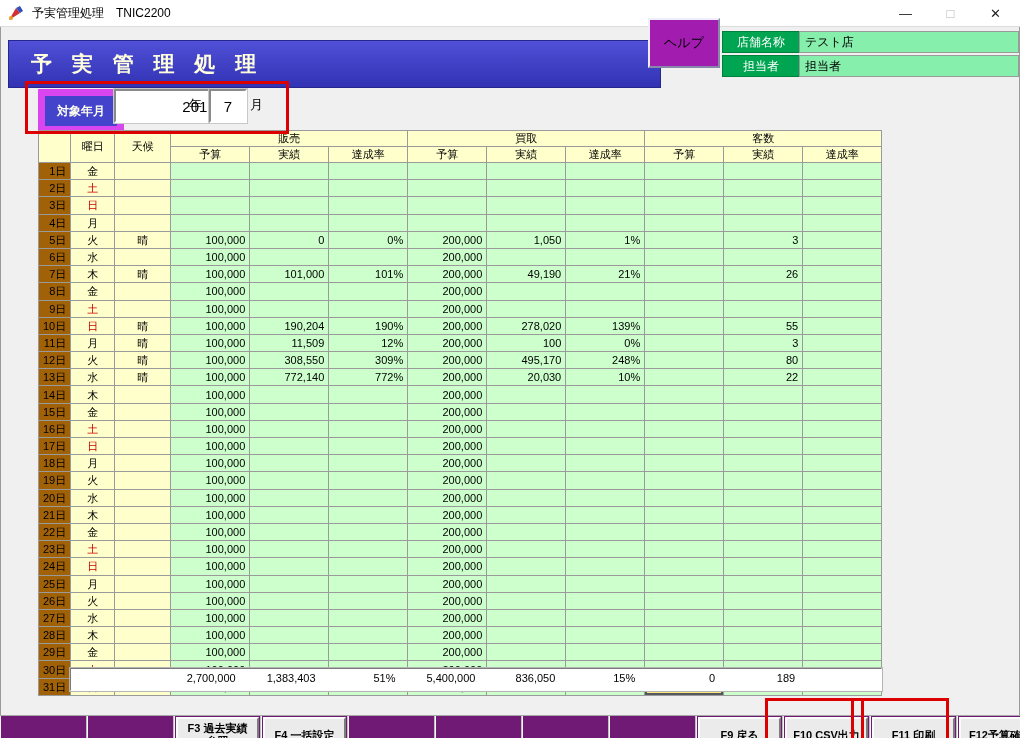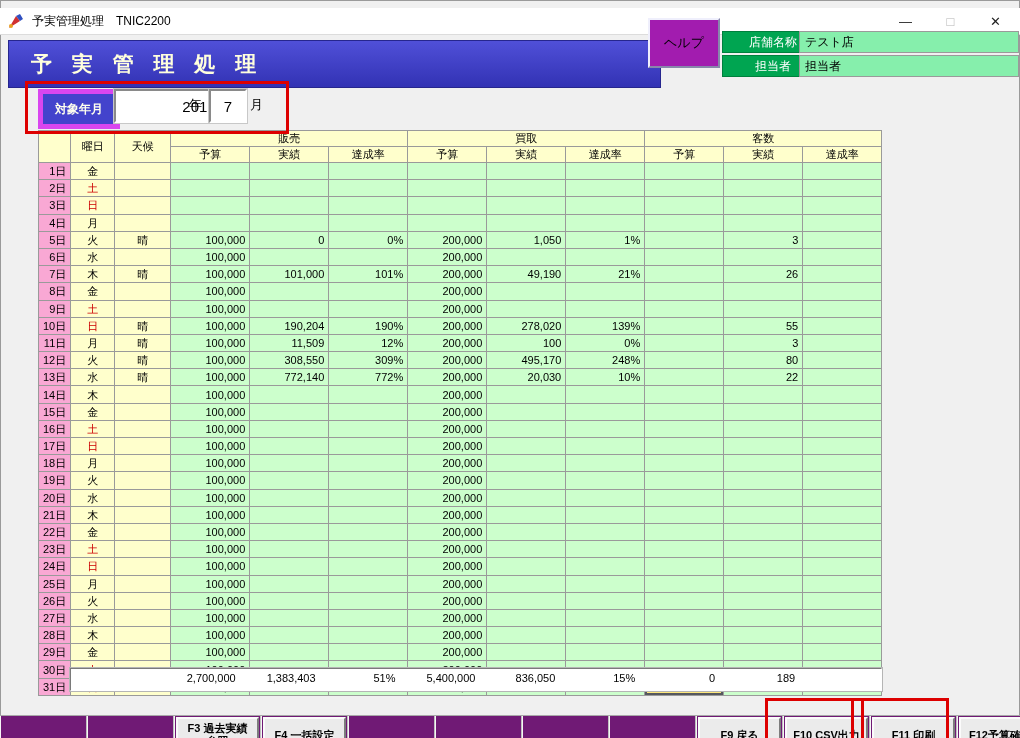--- a/index.html
+++ b/index.html
@@ -2,66 +2,66 @@
 <html style="--annotation-red: #dd0000; --selected-cell: #ffe87a;"><head>
 <meta charset="utf-8">
 <style>
   html,body{margin:0;padding:0;}
   body{
     width:1020px;height:738px;position:relative;overflow:hidden;
     background:#f0f0f0;font-family:"Liberation Sans","DejaVu Sans",sans-serif;
     box-shadow:inset 0 0 0 1px #9a9a9a;
   }
   
-  .titlebar{position:absolute;left:0;top:8px;width:1020px;height:26px;background:#ffffff;
+  .titlebar{position:absolute;left:0;top:0;width:1020px;height:26px;background:#ffffff;
     border-bottom:1px solid #dcdcdc;display:flex;align-items:center;}
   .app-icon{margin-left:8px;width:16px;height:16px;flex:0 0 auto;}
   .title-text{margin-left:8px;font-size:12px;color:#000;}
   .win-controls{position:absolute;right:2px;top:0;height:26px;display:flex;}
   .win-btn{width:45px;height:26px;display:flex;align-items:center;justify-content:center;
     font-size:13px;color:#222;cursor:default;}
   .win-btn.max{color:#b5b5b5;}
   
   .banner{position:absolute;left:8px;top:40px;width:629px;height:46px;
     background:linear-gradient(#5050d8,#3232b4);border:1px solid #26268e;
     display:flex;align-items:center;padding-left:22px;
     color:#ffffdd;font-size:21px;font-weight:bold;letter-spacing:7px;}
   .help-btn{position:absolute;left:648px;top:18px;width:68px;height:46px;background:#a21caf;
     border-top:2px solid #efeffc;border-left:2px solid #efeffc;
     border-right:2px solid #8787ab;border-bottom:2px solid #8787ab;
     display:flex;align-items:center;justify-content:center;font-size:13px;color:#000;}
   .glabel{position:absolute;left:722px;width:76px;height:20px;background:#00a551;
     border:1px solid #00803d;color:#ffffff;font-size:12px;
-    display:flex;align-items:center;justify-content:center;padding-left:12px;}
+    display:flex;align-items:center;justify-content:center;}
   .gvalue{position:absolute;left:799px;width:213px;height:20px;background:#86efac;
     border:1px solid #9a9a9a;color:#000;font-size:12px;
     display:flex;align-items:center;padding-left:5px;}
   .row-store{top:31px;} .row-person{top:55px;}
   
   .ann{position:absolute;border:3px solid var(--annotation-red,#dd0000);pointer-events:none;z-index:30;}
   .ann-period{left:25px;top:81px;width:258px;height:47px;}
   .period-label{position:absolute;left:38px;top:89px;width:72px;height:30px;background:#4343cc;
-    border:5px solid #d946ef;color:#ffffee;font-size:12px;font-weight:bold;
+    border:7px solid #d946ef;color:#ffffee;font-size:12px;font-weight:bold;
     display:flex;align-items:center;justify-content:center;}
   .sunken{background:#ffffff;border-top:2px solid #8a8a8a;border-left:2px solid #8a8a8a;
     border-bottom:2px solid #ffffff;border-right:2px solid #ffffff;
     box-shadow:0 0 0 1px #c8c8c8;}
   .year-input{position:absolute;left:114px;top:89px;width:70px;height:30px;
     font-size:15px;display:flex;align-items:center;justify-content:center;color:#000;padding-left:48px;}
   .month-input{position:absolute;left:209px;top:89px;width:34px;height:30px;
     font-size:15px;display:flex;align-items:center;justify-content:center;color:#000;}
   .unit{position:absolute;top:96px;font-size:13px;color:#000;}
   .unit-year{left:189px;} .unit-month{left:250px;}
   
   table.main{position:absolute;left:38px;top:130px;border-collapse:collapse;table-layout:fixed;}
   table.main th,table.main td{border:1px solid #9a9a9a;font-size:11px;font-weight:normal;
     padding:0 4px;white-space:nowrap;overflow:hidden;}
   table.main th{background:#ffffcc;height:15px;text-align:center;}
   table.main td{height:16.2px;line-height:16px;}
-  .c-date{background:#f9a8d4;text-align:right;}
+  .c-date{background:#a16207;text-align:right;}
   .c-day{background:#ffffcc;text-align:center;}
   .c-day.red{color:#cc0000;}
   .c-weather{background:#ffffcc;text-align:center;}
   .c-num{background:#ccffcc;text-align:right;}
   .c-num.sel{background:var(--selected-cell,#ffe87a);box-shadow:inset 0 0 0 2px #55585e;}
   
   .totals{position:absolute;left:70px;top:668px;width:810px;height:21px;background:#ffffff;
     border-top:1px solid #7a7a7a;border-left:1px solid #7a7a7a;
     border-bottom:1px solid #ffffff;border-right:1px solid #ffffff;
     box-shadow:0 0 0 1px #b5b5b5;display:flex;}

